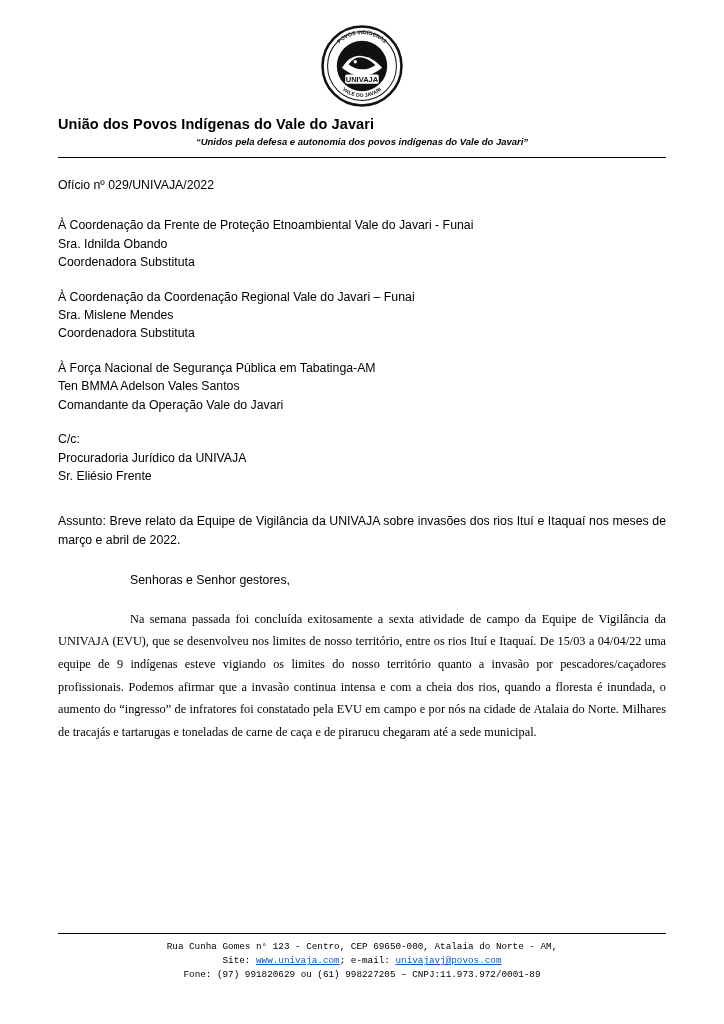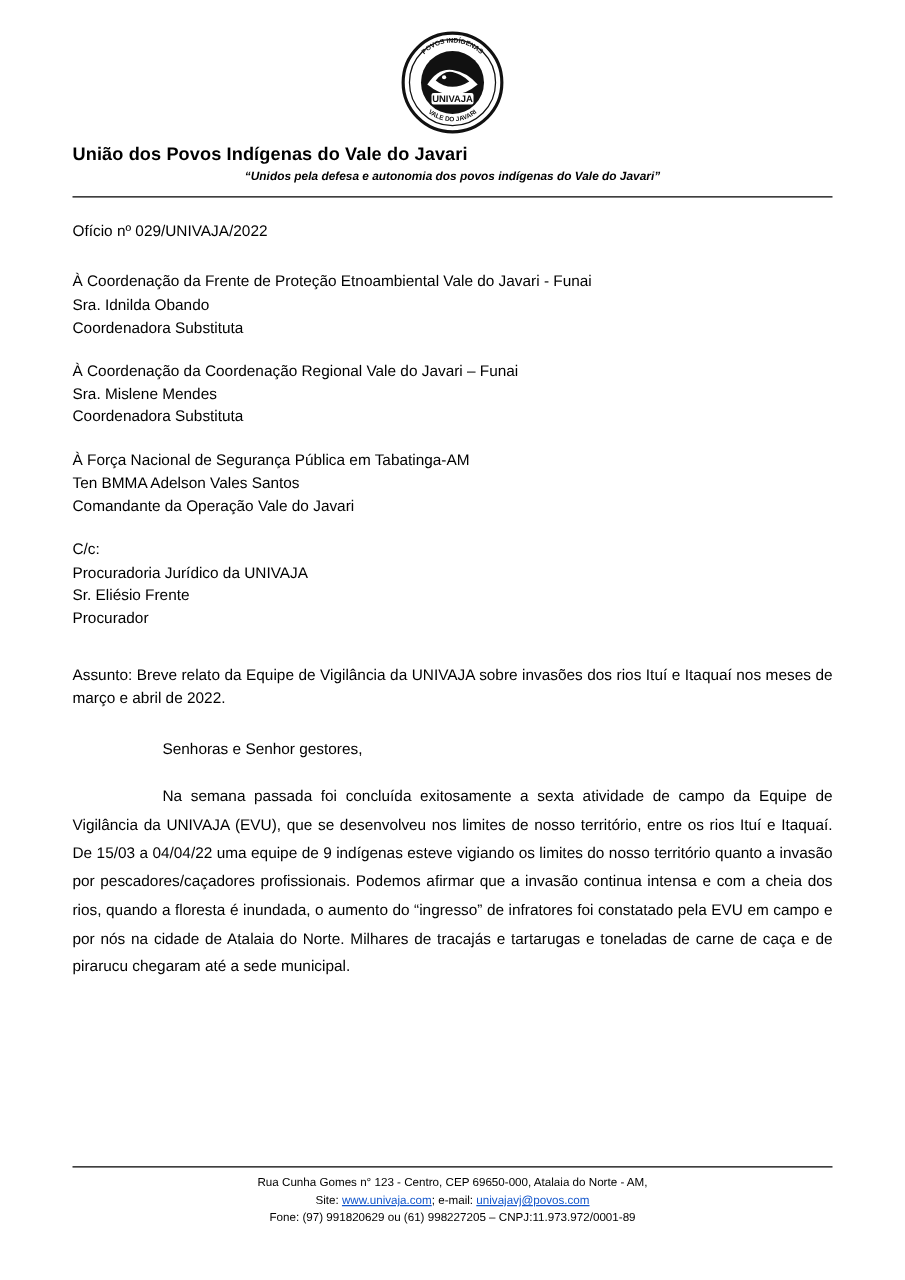--- a/index.html
+++ b/index.html
@@ -82,38 +82,40 @@
     line-height: 1.5;
   }
   .salutation {
     text-indent: 72px;
     margin-bottom: 18px;
   }
   .para {
     text-align: justify;
     text-indent: 72px;
     line-height: 1.85;
+    font-family: Liberation Serif, serif;
   }
 
   
   .footer {
     position: absolute;
     left: 58px;
     right: 58px;
     bottom: 42px;
   }
   .footer-rule {
     border: none;
     border-top: 1.5px solid #000;
     margin: 0 0 6px 0;
   }
   .footer-line {
     text-align: center;
     font-size: 9.3px;
     line-height: 1.5;
+    font-family: Liberation Mono, monospace;
   }
   .footer-link {
     color: #1155cc;
     text-decoration: underline;
   }
 </style>
 </head>
 <body>
 
 <div class="page">
@@ -165,21 +167,20 @@
     <div class="addr-block">
       <div>À Força Nacional de Segurança Pública em Tabatinga-AM</div>
       <div>Ten BMMA Adelson Vales Santos</div>
       <div>Comandante da Operação Vale do Javari</div>
     </div>
 
     <div class="addr-block">
       <div>C/c:</div>
       <div>Procuradoria Jurídico da UNIVAJA</div>
       <div>Sr. Eliésio Frente</div>
-      <div>Procurador</div>
     </div>
 
     <div class="subject">Assunto: Breve relato da Equipe de Vigilância da UNIVAJA sobre invasões dos rios Ituí e Itaquaí nos meses de março e abril de 2022.</div>
 
     <div class="salutation">Senhoras e Senhor gestores,</div>
 
     <div class="para">Na semana passada foi concluída exitosamente a sexta atividade de campo da Equipe de Vigilância da UNIVAJA (EVU), que se desenvolveu nos limites de nosso território, entre os rios Ituí e Itaquaí. De 15/03 a 04/04/22 uma equipe de 9 indígenas esteve vigiando os limites do nosso território quanto a invasão por pescadores/caçadores profissionais. Podemos afirmar que a invasão continua intensa e com a cheia dos rios, quando a floresta é inundada, o aumento do “ingresso” de infratores foi constatado pela EVU em campo e por nós na cidade de Atalaia do Norte. Milhares de tracajás e tartarugas e toneladas de carne de caça e de pirarucu chegaram até a sede municipal.</div>
 
   </div>
 

